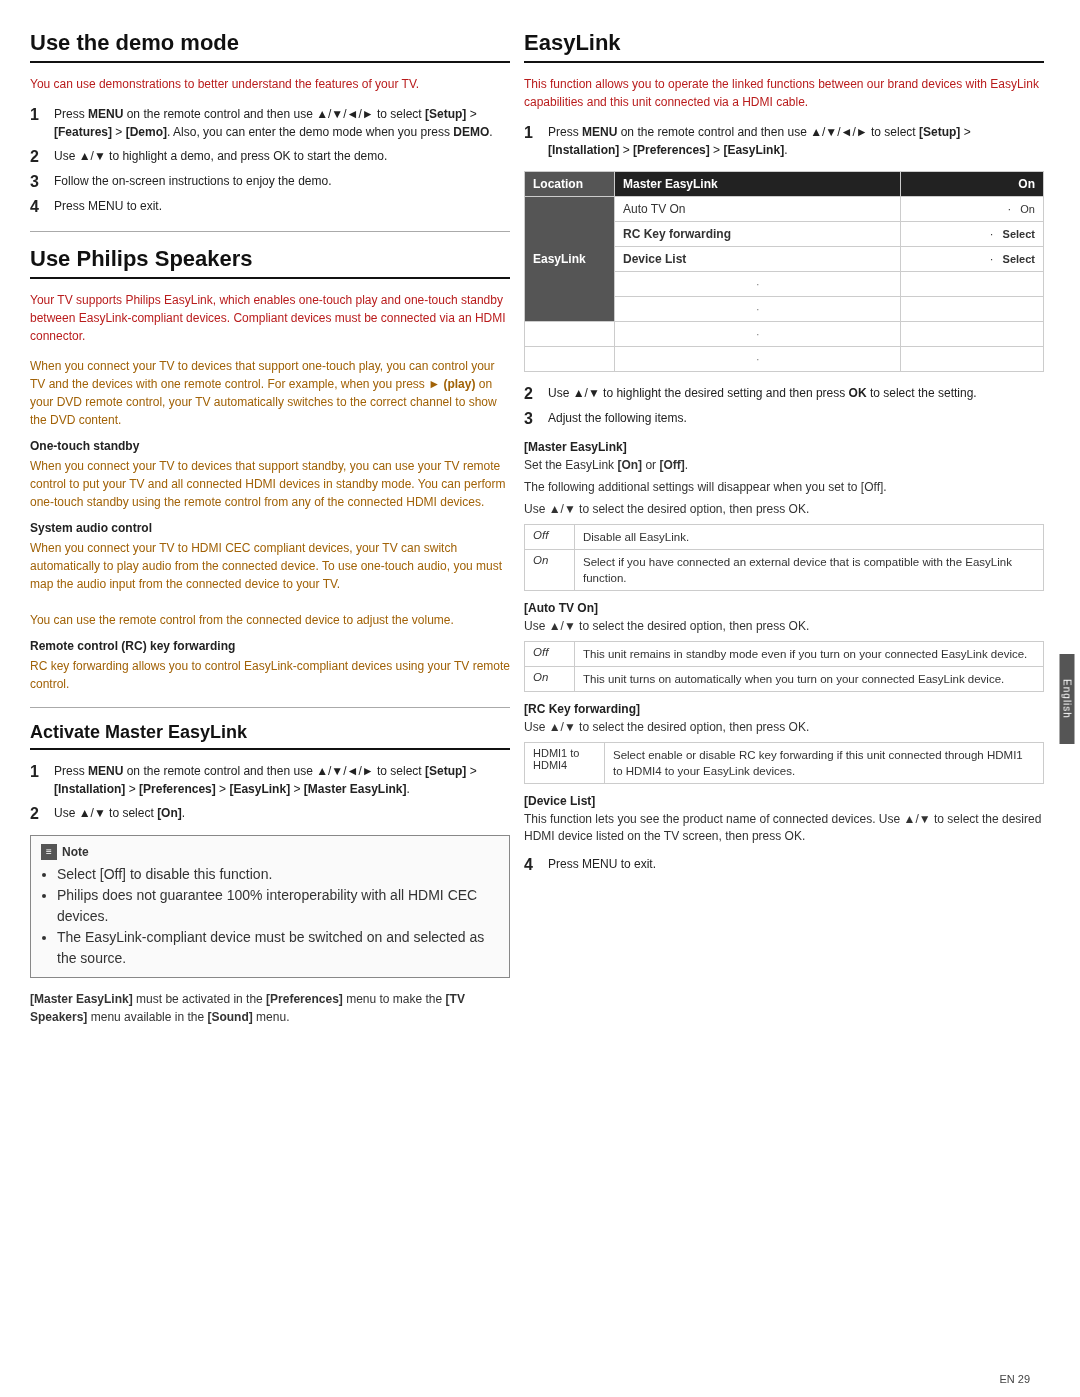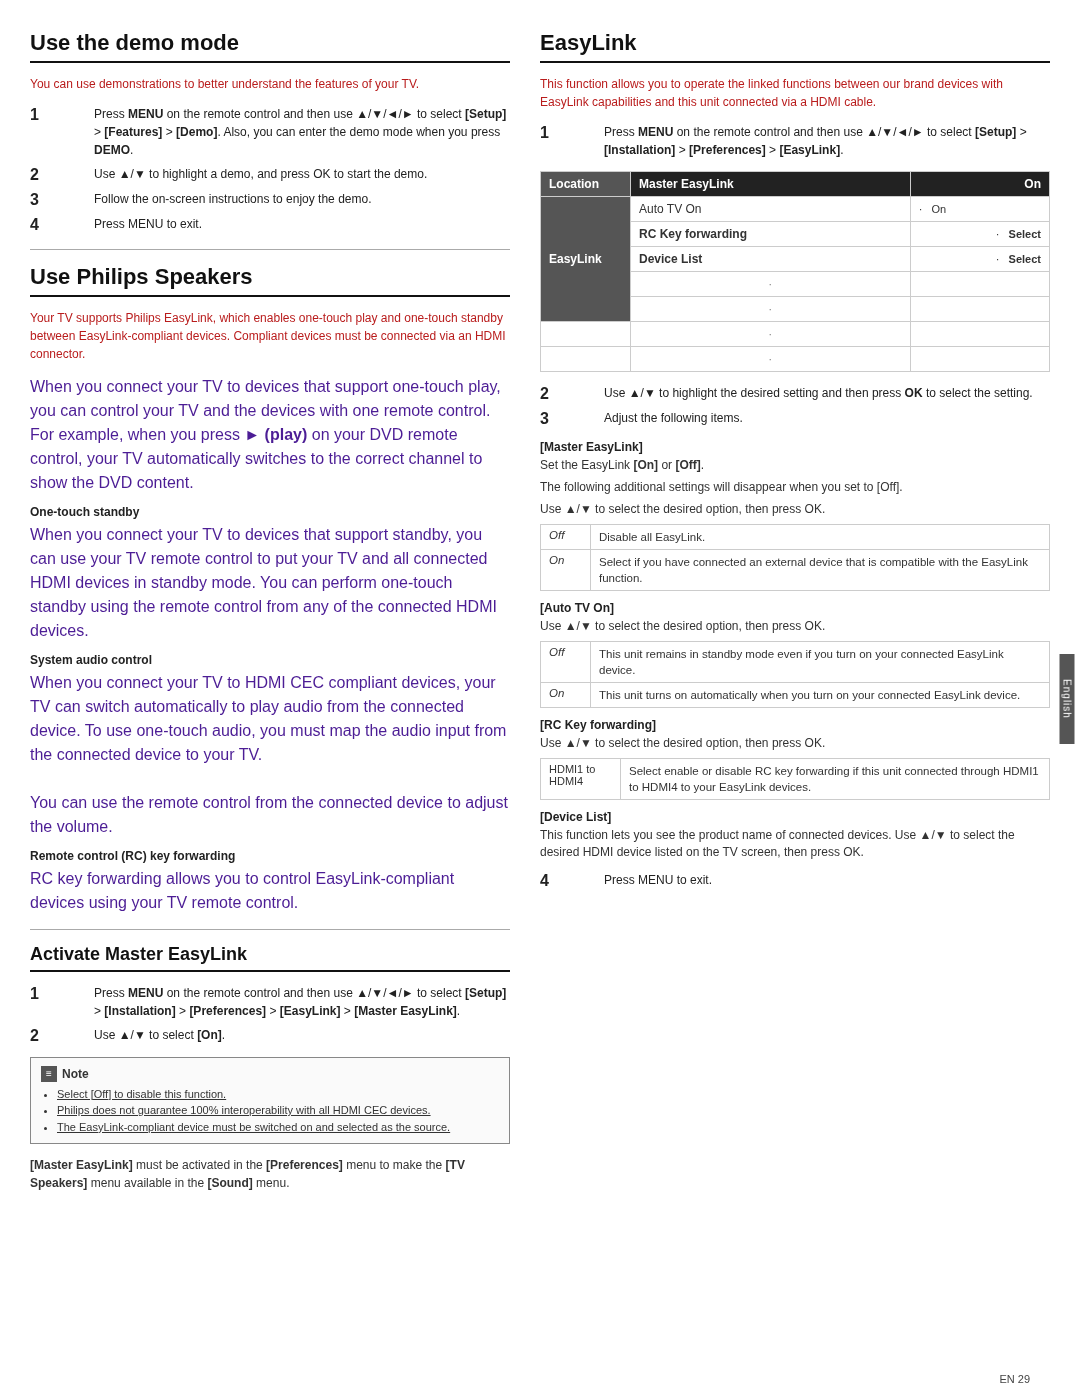--- a/index.html
+++ b/index.html
@@ -10,21 +10,21 @@
       font-family: Arial, Helvetica, sans-serif;
       font-size: 13px;
       color: #222;
       display: flex;
       position: relative;
     }
     .main-content {
       display: flex;
       flex: 1;
       padding: 30px 30px 30px 30px;
-      gap: 30px;
+      gap: 14px;
     }
     .left-column {
       flex: 1;
       max-width: 480px;
     }
     .right-column {
       flex: 1;
       max-width: 520px;
     }
     .side-tab {
@@ -70,32 +70,31 @@
     }
     .num {
       font-size: 16px;
       font-weight: bold;
       min-width: 16px;
       line-height: 1.2;
     }
     .step-text {
       flex: 1;
       line-height: 1.5;
-      margin-left: 40px;
     }
     b, strong { font-weight: bold; }
     .subsection-title {
       font-size: 12px;
       font-weight: bold;
       margin-bottom: 4px;
       margin-top: 10px;
     }
     .subsection-body {
-      font-size: 16px;
-      color: #4c1d95;
+      font-size: 12px;
+      color: #a16207;
       line-height: 1.5;
       margin-bottom: 6px;
     }
     .divider {
       border: none;
       border-top: 1px solid #aaa;
       margin: 14px 0;
     }
     .note-box {
       border: 1px solid #888;
@@ -120,23 +119,22 @@
       font-size: 10px;
       width: 16px;
       height: 16px;
       text-align: center;
       line-height: 16px;
       font-weight: bold;
     }
     .note-list {
       list-style: disc;
       padding-left: 16px;
-      font-size: 11px;
-      line-height: 1.5;
-      text-decoration: underline;
+      font-size: 14px;
+      line-height: 1.5;
     }
     .bracket-note {
       font-size: 12px;
       color: #333;
       margin-top: 8px;
       line-height: 1.5;
     }
 
     
     .easylink-table {
@@ -349,21 +347,21 @@
       <table class="easylink-table">
         <tbody>
           <tr>
             <td class="col-location">Location</td>
             <td class="col-master">Master EasyLink</td>
             <td class="col-on">On</td>
           </tr>
           <tr>
             <td class="col-easylink" rowspan="5">EasyLink</td>
             <td class="col-subitem">Auto TV On</td>
-            <td style="text-align:left; color:#333; font-size:11px;">· &nbsp; On</td>
+            <td style="text-align:right; color:#333; font-size:11px;">· &nbsp; On</td>
           </tr>
           <tr>
             <td class="col-subitem"><b>RC Key forwarding</b></td>
             <td style="text-align:right; color:#333; font-size:11px;">· &nbsp; <b>Select</b></td>
           </tr>
           <tr>
             <td class="col-subitem"><b>Device List</b></td>
             <td style="text-align:right; color:#333; font-size:11px;">· &nbsp; <b>Select</b></td>
           </tr>
           <tr>

